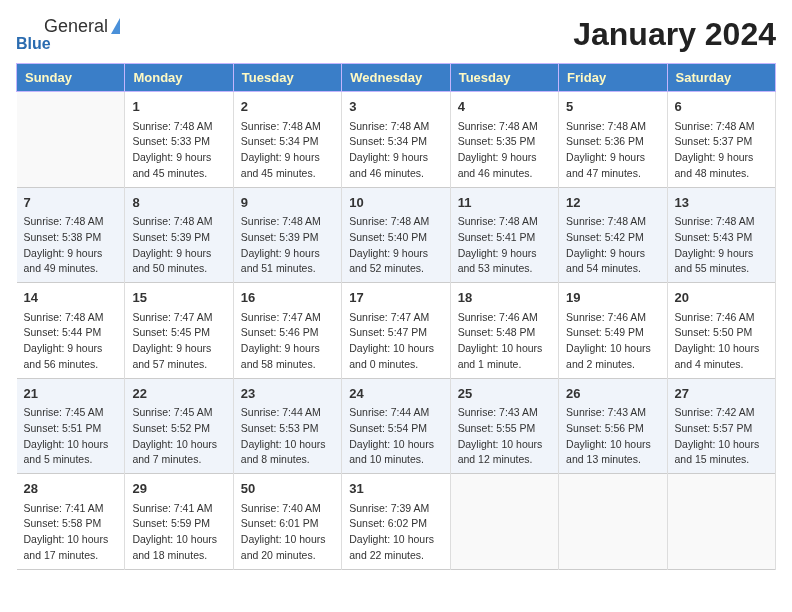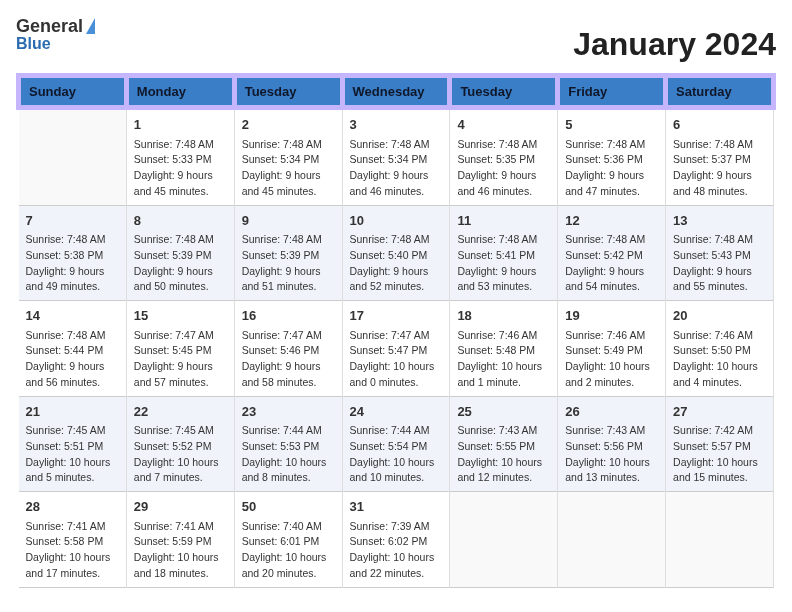--- a/index.html
+++ b/index.html
@@ -22,40 +22,39 @@
       align-items: flex-start;
       font-size: 18px;
       font-weight: bold;
       line-height: 1.2;
     }
     .title-area { text-align: right; }
     .title-area h1 {
       font-size: 32px;
       font-weight: bold;
       color: #222;
-      margin-top: 10px;
     }
     .title-area .subtitle {
       font-size: 14px;
       color: #555;
       margin-top: 2px;
     }
     .calendar-table {
       width: 100%;
       border-collapse: collapse;
       font-size: 11px;
     }
     .calendar-table thead tr th {
       background-color: #3a7ec8;
-      color: #0f172a;
+      color: #fef9c3;
       text-align: left;
       padding: 6px 8px;
       font-size: 13px;
       font-weight: bold;
-      border: 5px solid #c4b5fd;
+      border: 1px solid #c4b5fd;
     }
     .calendar-table tbody tr {
       border-bottom: 1px solid #ccc;
     }
     .calendar-table tbody tr:nth-child(odd) {
       background-color: #fff;
     }
     .calendar-table tbody tr:nth-child(even) {
       background-color: #f0f4fa;
     }
@@ -80,21 +79,21 @@
       line-height: 1.5;
     }
     .empty-cell { background: #f9f9f9; }
   </style>
 </head>
 <body>
 
 <div class="header-area">
   <div class="logo">
     <div style="display:flex; align-items:center;">
-      <span style="font-weight:bold; font-size:18px; color:#333;">General</span>
+      <span style="font-weight:normal; font-size:18px; color:#333;margin-left:28px;">General</span>
       <span style="display:inline-block; width:0; height:0; border-left:9px solid transparent; border-right:0px solid transparent; border-bottom:16px solid #4a90d9; margin-left:3px; margin-bottom:2px;"></span>
     </div>
     <span style="font-weight:bold; font-size:16px; color:#2b6cb0; margin-top:-4px;">Blue</span>
   </div>
   <div class="title-area">
     <h1>January 2024</h1>
   </div>
 </div>
 
 <table class="calendar-table">

